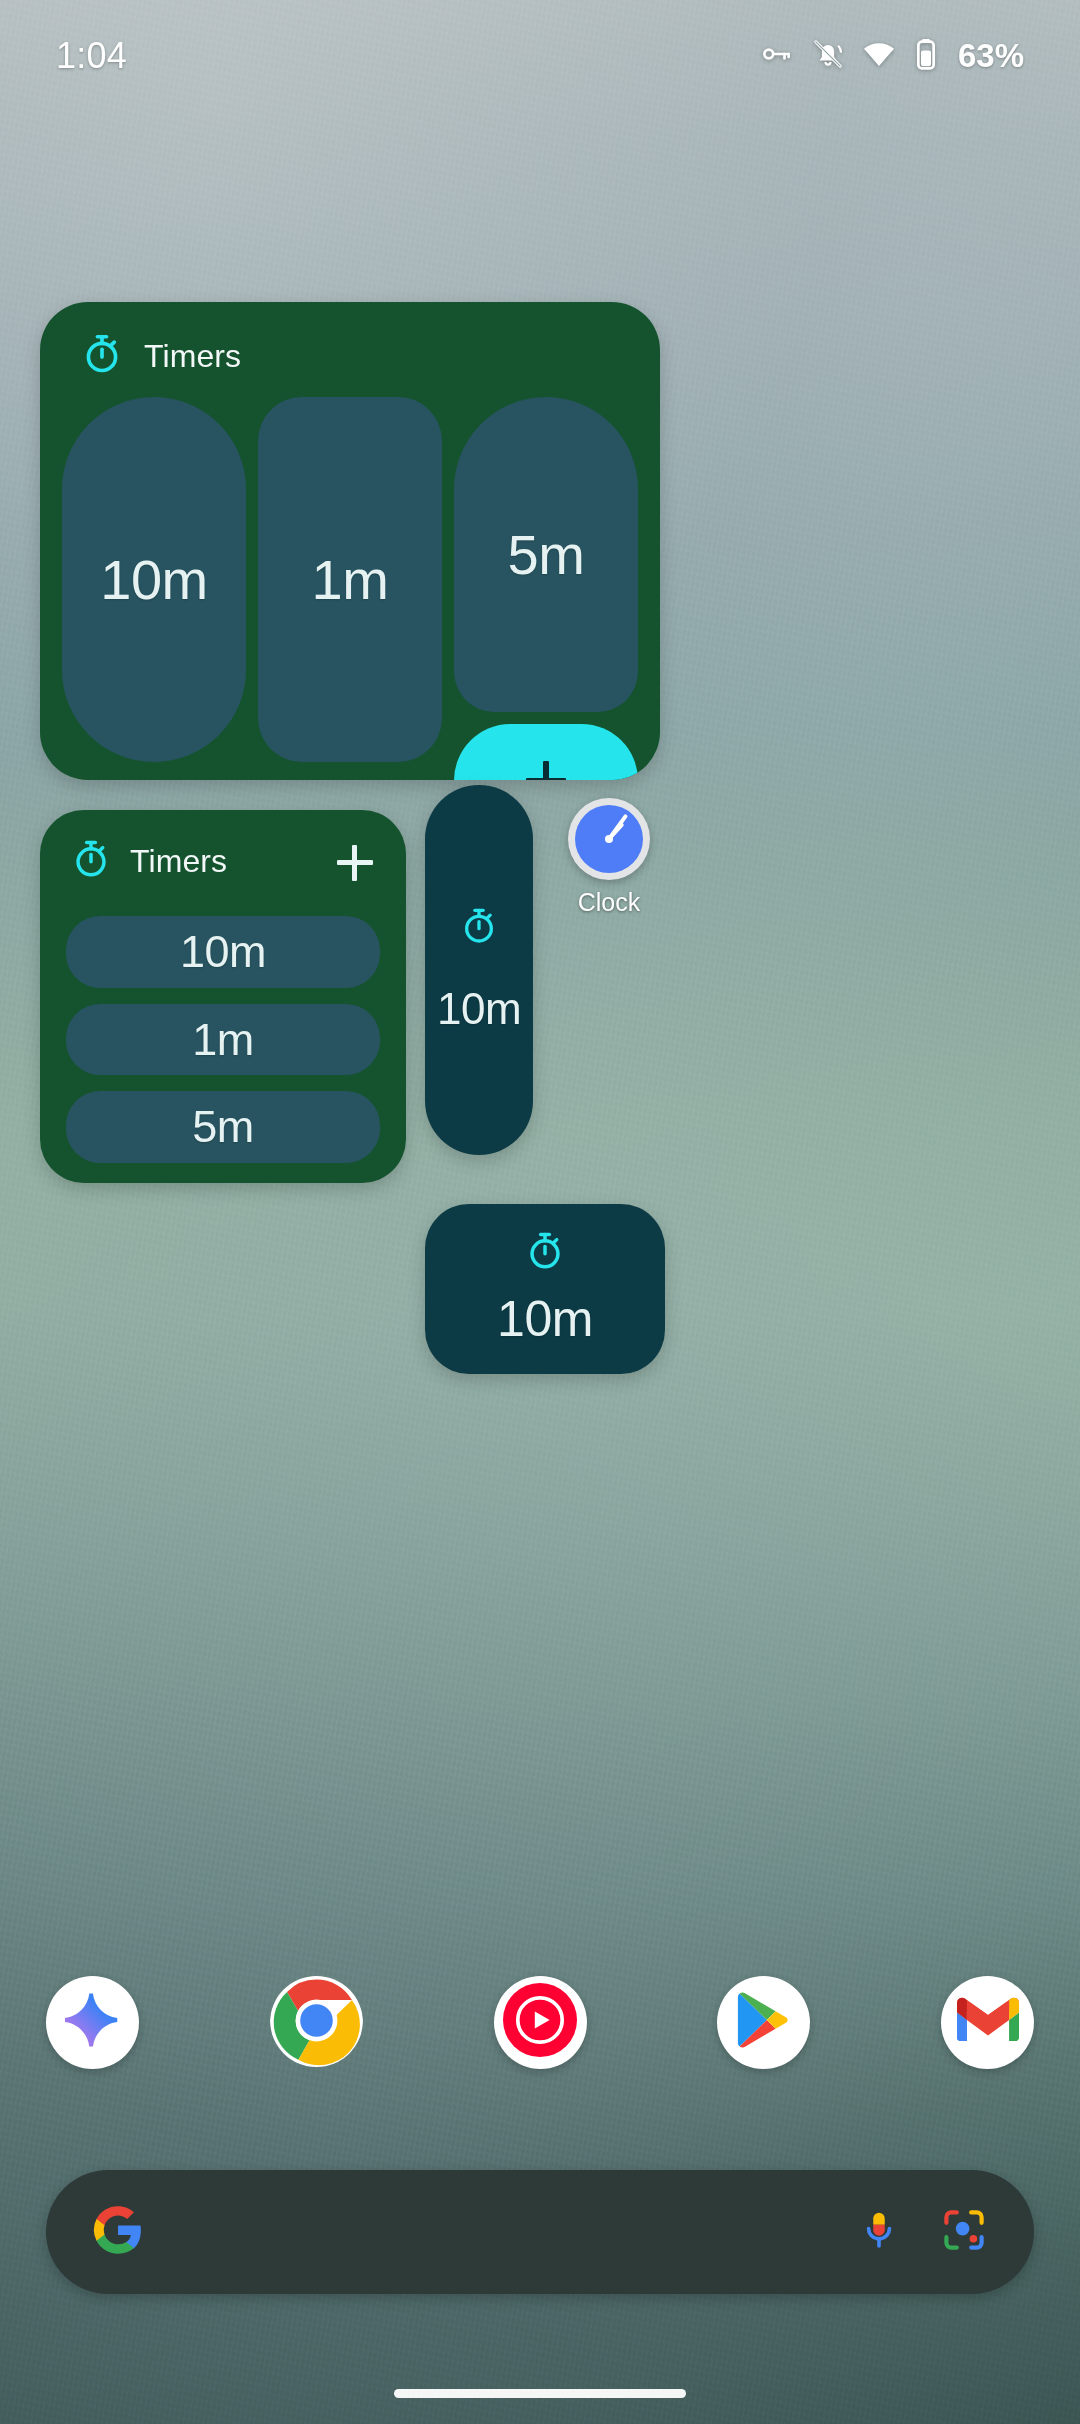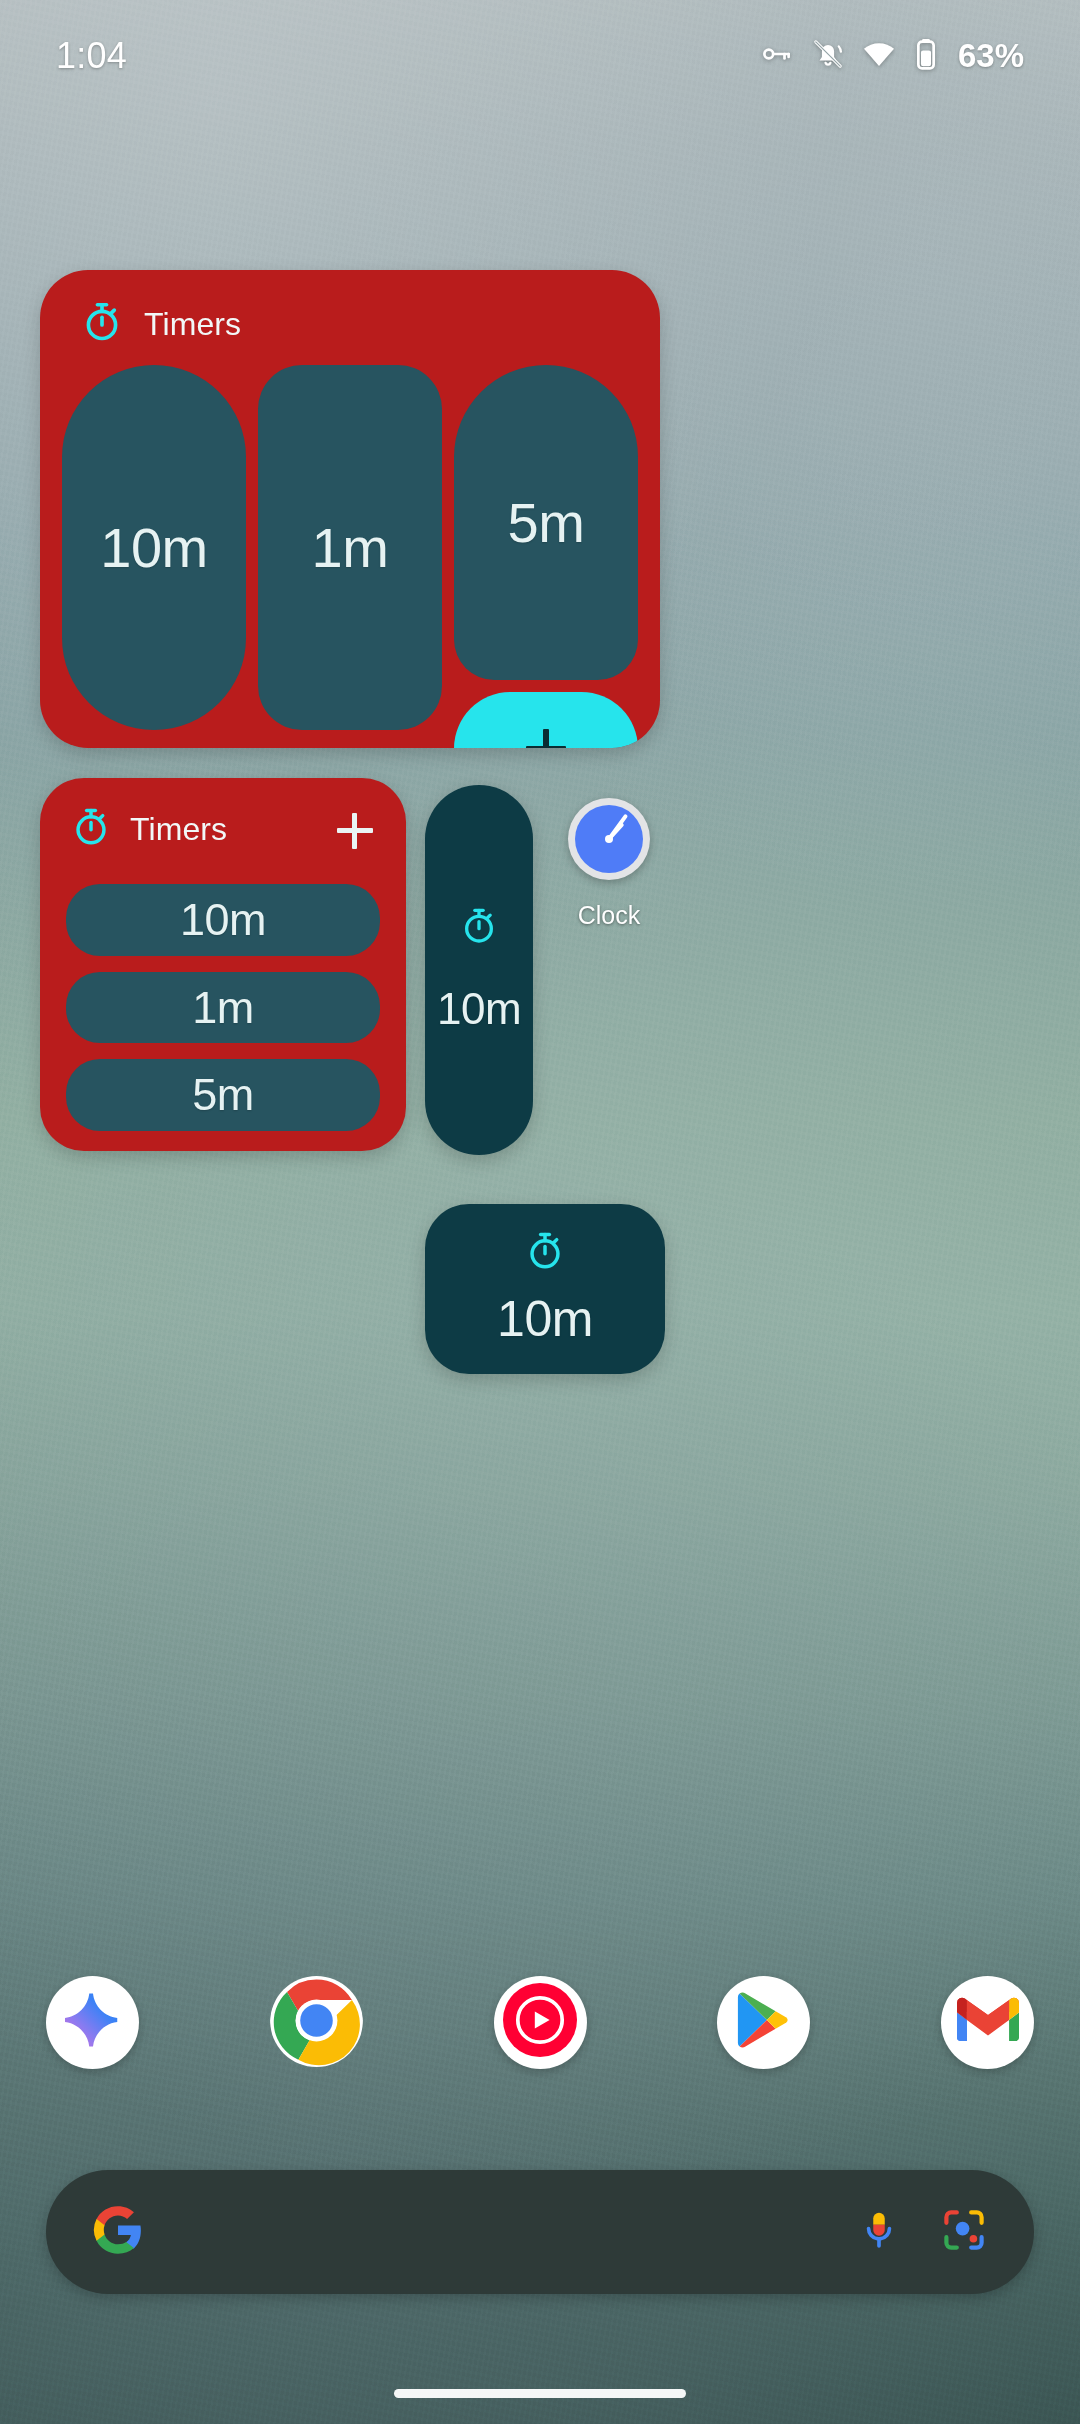--- a/index.html
+++ b/index.html
@@ -58,21 +58,21 @@
     text-shadow:0 1px 3px rgba(0,0,0,.30);
   }
   #status-icons{ display:flex; align-items:flex-start; gap:17px; }
   #status-icons svg{ display:block; filter:drop-shadow(0 1px 2px rgba(0,0,0,.3)); }
   #battery-pct{
     font-size:33px; font-weight:600; margin-left:2px;
     text-shadow:0 1px 3px rgba(0,0,0,.30);
   }
 
   
-  .wg-dark{ background:#b91c1c; }
+  .wg-dark{ background:#14532d;margin-top:32px; }
   .timer-label{
     color:#e6f2f2; font-weight:400; letter-spacing:-.5px;
     text-shadow:0 1px 2px rgba(0,0,0,.18);
   }
   .wg-title{
     color:#f2f7f7; font-size:32px; font-weight:400; letter-spacing:.1px;
   }
   .stopwatch-icon{ display:block; }
 
   
@@ -170,21 +170,21 @@
     border-radius:44px; background:#0d3b45;
     display:flex; flex-direction:column; align-items:center; justify-content:center;
     gap:14px;
     box-shadow:0 6px 18px rgba(0,0,0,.18);
   }
   #widget-timer-wide .timer-label{ font-size:50px; }
 
   
   #app-clock{
     position:absolute; left:568px; top:798px; width:82px;
-    display:flex; flex-direction:column; align-items:center; gap:21px;
+    display:flex; flex-direction:column; align-items:center; gap:8px;
     z-index:6;
     justify-content:space-between;
   }
   #app-clock .face{
     width:82px; height:82px; border-radius:50%;
     background:#e3e4e6;
     display:flex; align-items:center; justify-content:center;
     box-shadow:0 3px 8px rgba(0,0,0,.25);
   }
   #app-clock .face .dial{

